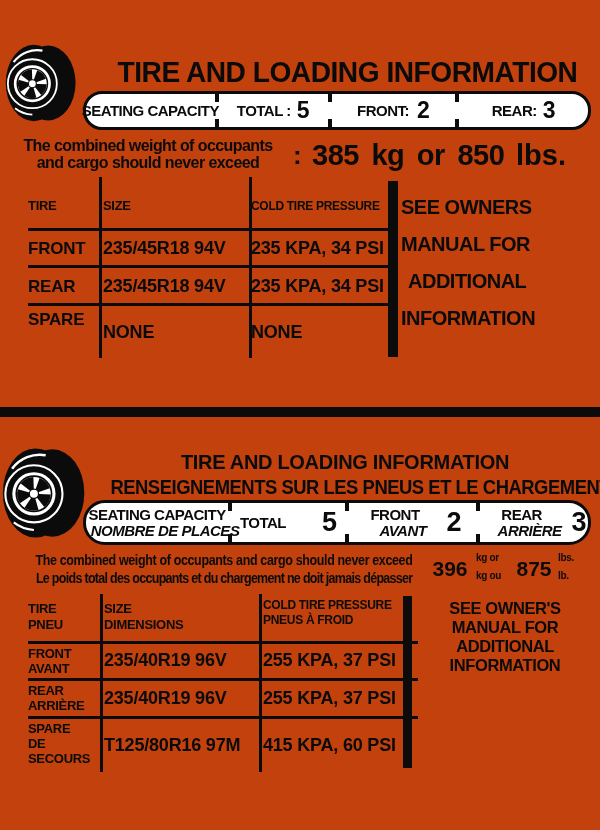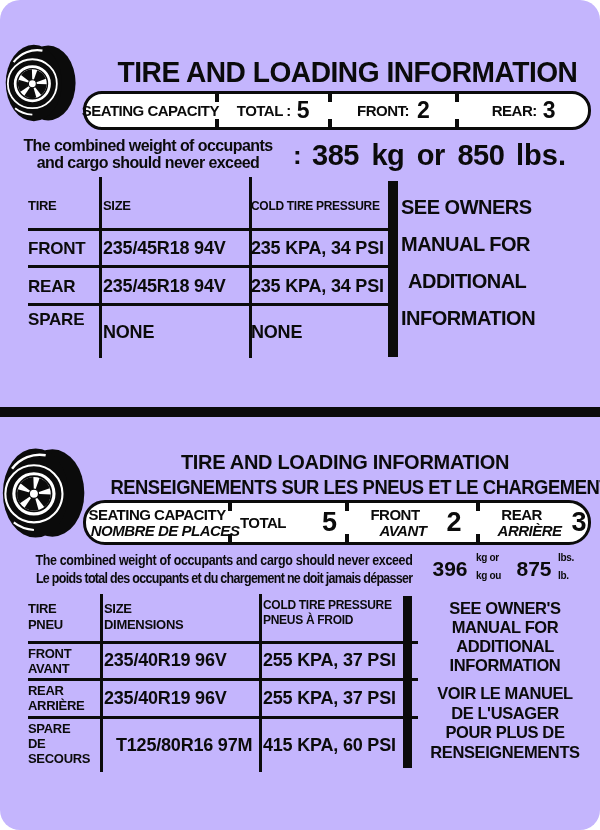--- a/index.html
+++ b/index.html
@@ -1,20 +1,19 @@
 <!DOCTYPE html>
 <html><head>
 <meta charset="utf-8">
 <style>
   html,body { margin:0; padding:0; background:#ffffff; }
   .sheet {
-    position:relative; width:600px; height:830px; background:#c4b5fd;
+    position:relative; width:600px; height:830px; background:#c2410c;
     font-family:"Liberation Sans", sans-serif; font-weight:bold; color:#0b0b0b;
     overflow:hidden;
-    border-radius:20px;
   }
   .abs { position:absolute; }
   .line { position:absolute; background:#0b0b0b; }
   .cell { position:absolute; text-align:left; white-space:nowrap; }
   .it { font-style:italic;margin-left:16px; }
 
   
   .top-title {
     left:95px; top:56px; width:505px; text-align:center;
     font-size:29px; letter-spacing:-0.5px; white-space:nowrap;
@@ -268,29 +267,23 @@
     <div>ARRIÈRE</div>
   </div>
   <div class="cell td-lg2" style="left:104px; top:688px; width:154px;">235/40R19 96V</div>
   <div class="cell td-lg2" style="left:263px; top:688px; width:139px;">255 KPA, 37 PSI</div>
 
   <div class="cell row-stack" style="left:28px; top:721px; width:73px;">
     <div>SPARE</div>
     <div>DE</div>
     <div>SECOURS</div>
   </div>
-  <div class="cell td-lg2" style="left:104px; top:735px; width:128px;margin-left:12px;">T125/80R16 97M</div>
+  <div class="cell td-lg2" style="left:104px; top:735px; width:128px;">T125/80R16 97M</div>
   <div class="cell td-lg2" style="left:263px; top:735px; width:139px;">415 KPA, 60 PSI</div>
 
   <div class="see-bot en">
     <div>SEE OWNER'S</div>
     <div>MANUAL FOR</div>
     <div>ADDITIONAL</div>
     <div>INFORMATION</div>
   </div>
-  <div class="see-bot fr">
-    <div>VOIR LE MANUEL</div>
-    <div>DE L'USAGER</div>
-    <div>POUR PLUS DE</div>
-    <div>RENSEIGNEMENTS</div>
-  </div>
 
 </div>
 
 </body></html>

